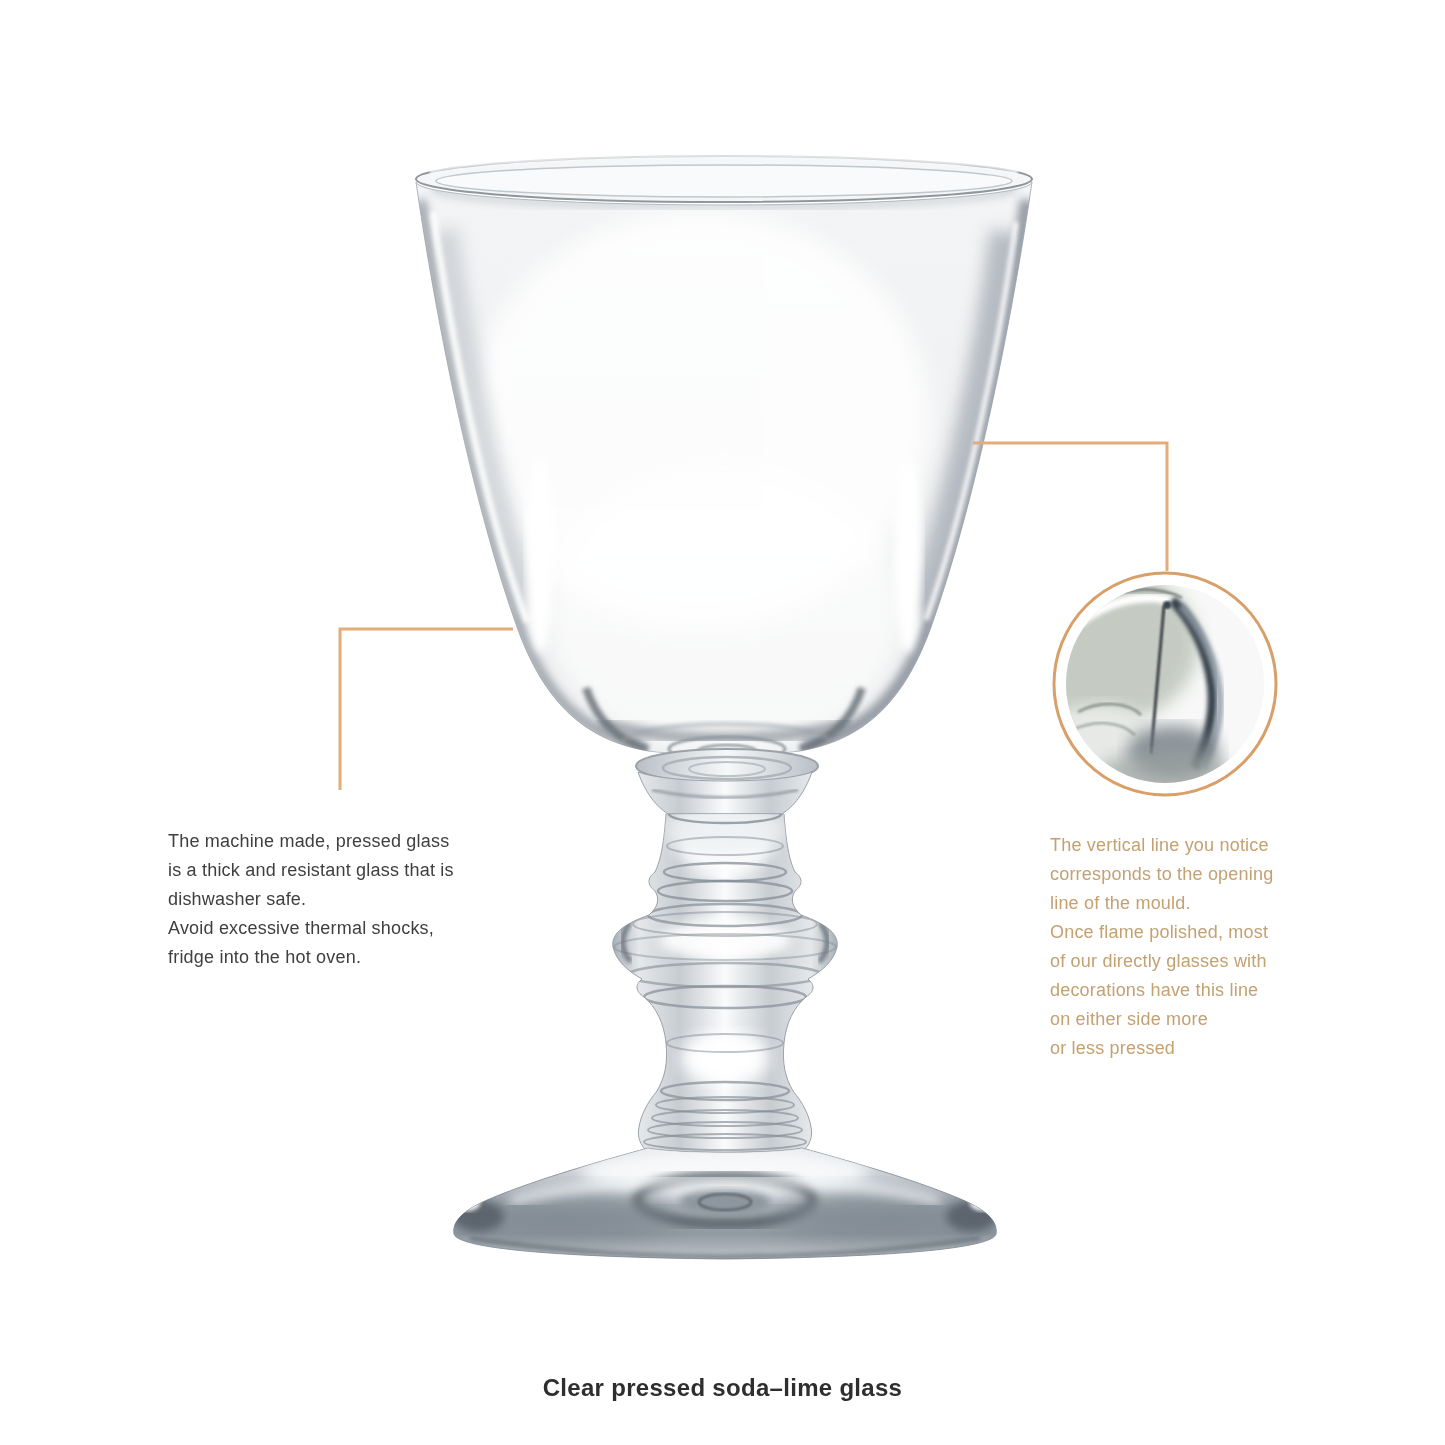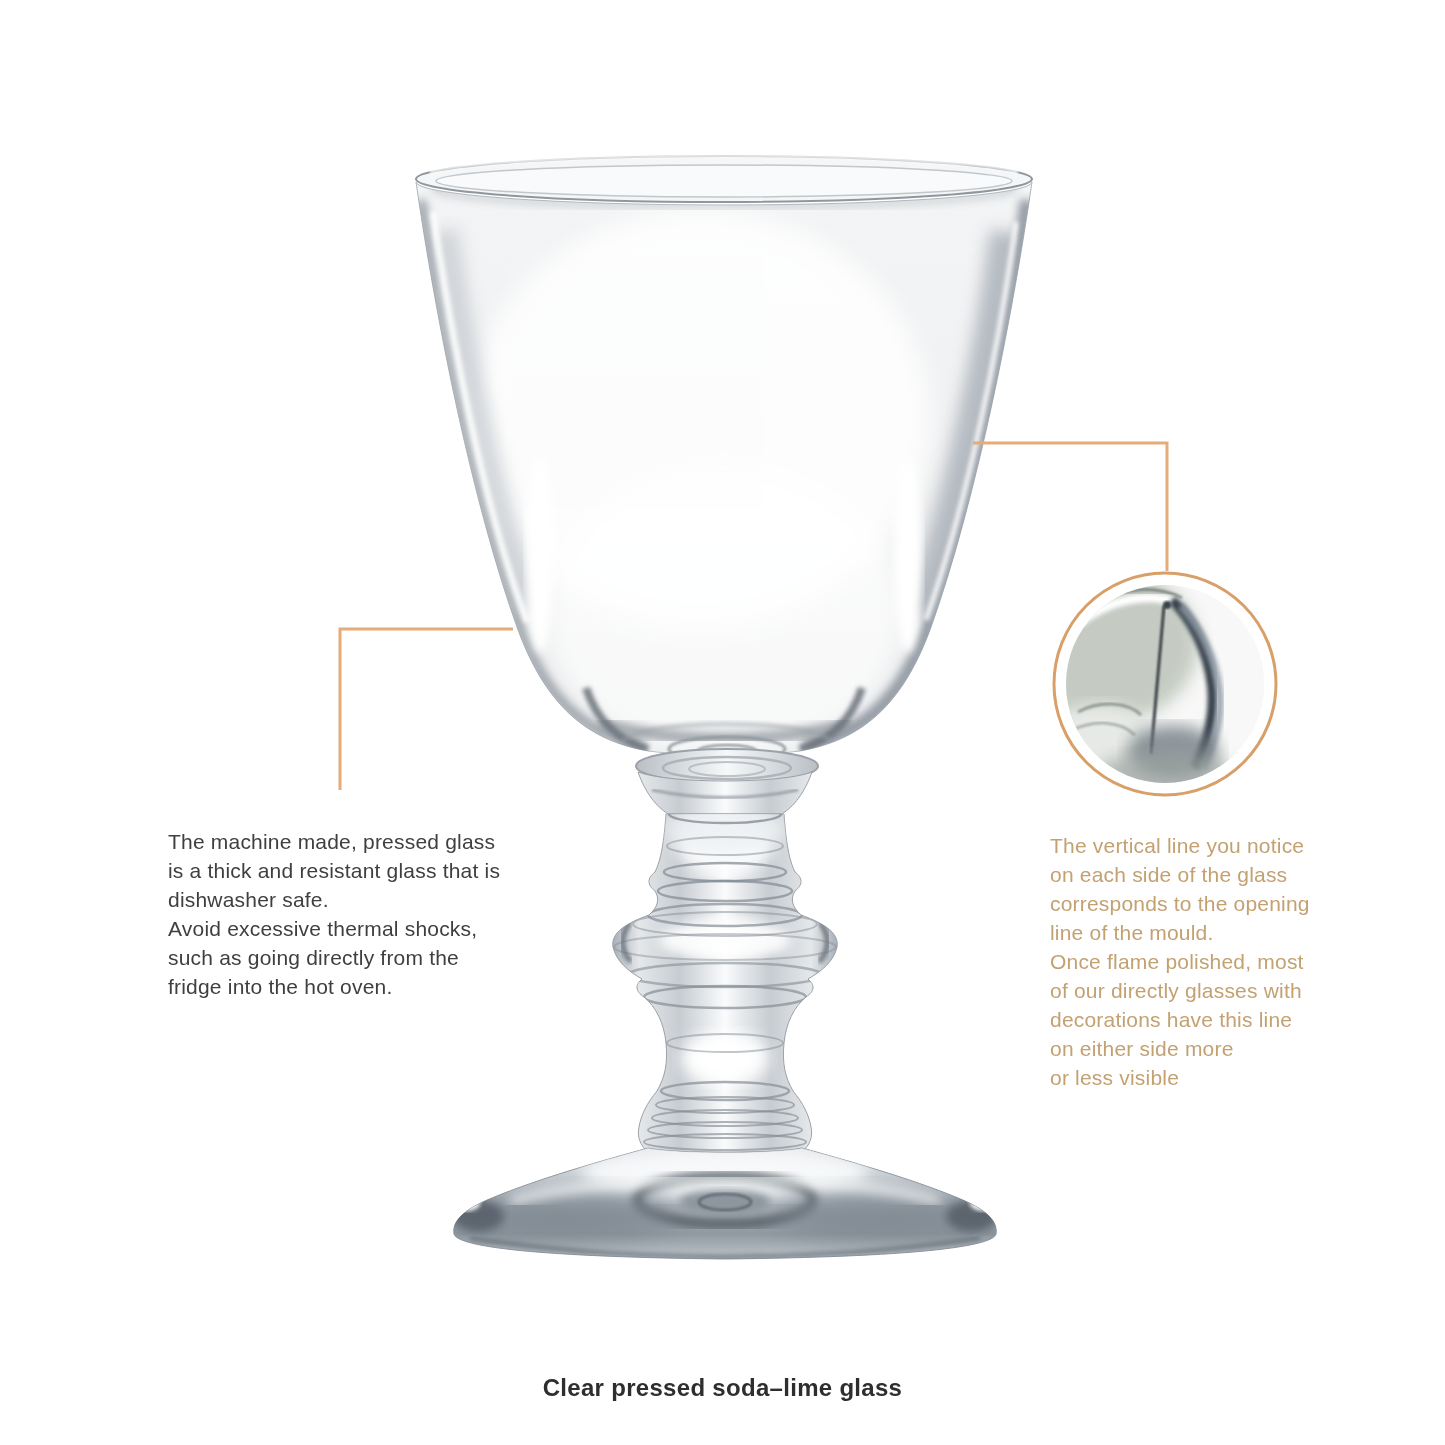--- a/index.html
+++ b/index.html
@@ -1,21 +1,21 @@
 <!DOCTYPE html>
 <html><head>
 <meta charset="utf-8">
 <style>
   html,body{margin:0;padding:0;background:#ffffff;}
   .canvas{
     position:relative;width:1445px;height:1445px;background:#ffffff;
     font-family:"Liberation Sans", sans-serif;overflow:hidden;
   }
   .figure-svg{position:absolute;left:0;top:0;z-index:0;}
-  .note{position:absolute;z-index:2;font-size:21px;line-height:29px;letter-spacing:0.2px;}
+  .note{position:absolute;z-index:2;font-size:18px;line-height:29px;letter-spacing:0.2px;}
   .note-left{left:168px;top:827px;width:390px;color:#3f3f3f;}
   .note-right{left:1026px;top:831px;width:330px;color:#c3a171;margin-left:24px;}
   .caption{
     position:absolute;left:0;right:0;top:1374px;text-align:center;z-index:2;
     font-size:24px;font-weight:bold;color:#2e2e2e;letter-spacing:0.3px;
   }
   .note div{white-space:nowrap;}
 </style>
 </head>
 <body>
@@ -231,31 +231,29 @@
         <ellipse cx="1165" cy="778" rx="72" ry="26" fill="#9aa29f" filter="url(#b8)" opacity="0.7"></ellipse>
       </g>
     </g>
   </svg>
 
   <div class="note note-left">
     <div>The machine made, pressed glass</div>
     <div>is a thick and resistant glass that is</div>
     <div>dishwasher safe.</div>
     <div>Avoid excessive thermal shocks,</div>
-    <div>such as going directly from the</div>
     <div>fridge into the hot oven.</div>
   </div>
 
   <div class="note note-right">
     <div>The vertical line you notice</div>
-    <div>on each side of the glass</div>
     <div>corresponds to the opening</div>
     <div>line of the mould.</div>
     <div>Once flame polished, most</div>
     <div>of our directly glasses with</div>
     <div>decorations have this line</div>
     <div>on either side more</div>
-    <div>or less visible</div>
+    <div>or less pressed</div>
   </div>
 
   <div class="caption">Clear pressed soda–lime glass</div>
 
 </div>
 
 </body></html>

